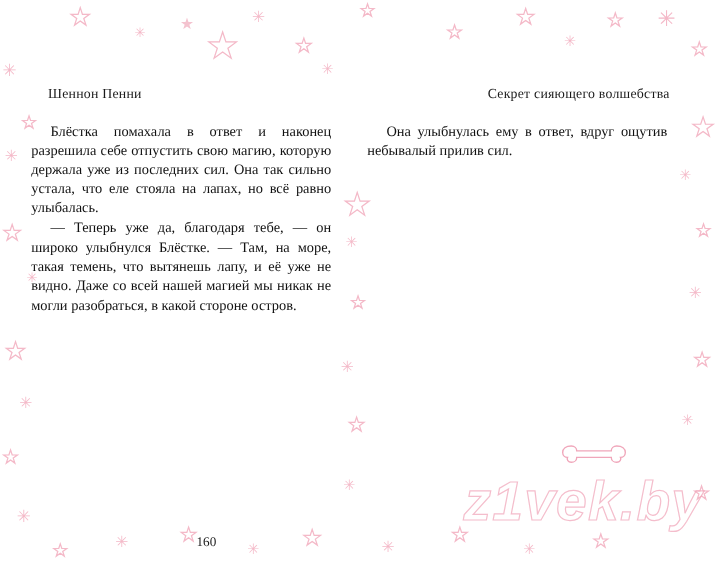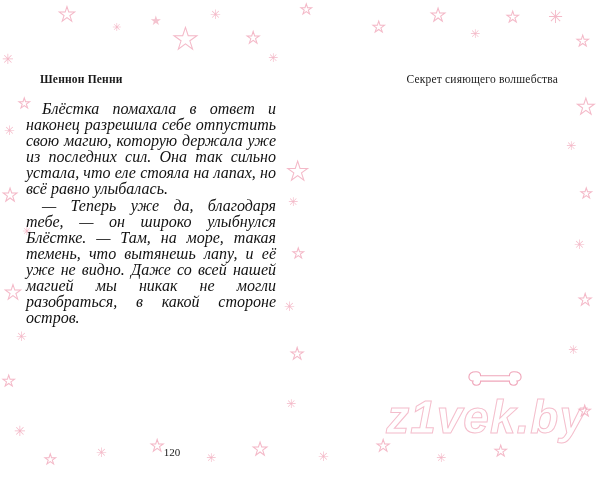--- a/index.html
+++ b/index.html
@@ -53,44 +53,43 @@
   .running-heads {
     display: flex;
     justify-content: space-between;
     align-items: baseline;
     font-size: 11.5px;
     color: #1a1a1a;
     margin-bottom: 16px;
     letter-spacing: 0.2px;
   }
   .head-left {
-    font-weight: bold;
+    font-weight: normal;
     padding-left: 14px;
     text-align: right;
   }
   .head-right {
     font-weight: normal;
     font-style: normal;
     padding-right: 16px;
     margin-top: 43px;
   }
 
   .columns {
     display: flex;
     gap: 30px;
     flex: 1 1 auto;
   }
   .column {
     width: 250px;
-    font-size: 16px;
+    font-size: 12px;
     line-height: 16.1px;
     text-align: justify;
     color: #111111;
     hyphens: manual;
-    font-style: italic;
   }
   .column p {
     margin: 0;
     text-indent: 16px;
   }
   .column p.no-indent {
     text-indent: 0;
   }
   .column p + p {
     margin-top: 0px;
@@ -208,20 +207,21 @@
   </div>
 
   <div class="columns">
 
     <div class="column">
       <p>Блёстка помахала в ответ и наконец разрешила себе отпустить свою магию, которую держала уже из последних сил. Она так сильно устала, что еле стояла на лапах, но всё равно улыбалась.</p>
       <p>— Теперь уже да, благодаря тебе, — он широко улыбнулся Блёстке. — Там, на море, такая темень, что вытянешь лапу, и её уже не видно. Даже со всей нашей магией мы никак не могли разобраться, в какой стороне остров.</p>
     </div>
 
     <div class="column">
+      <p>Она улыбнулась ему в ответ, вдруг ощутив небывалый прилив сил.</p>
     </div>
 
   </div>
 </div>
 
 <div class="folio">
-  <span>120</span>
+  <span>160</span>
 </div>
 
 </body></html>

